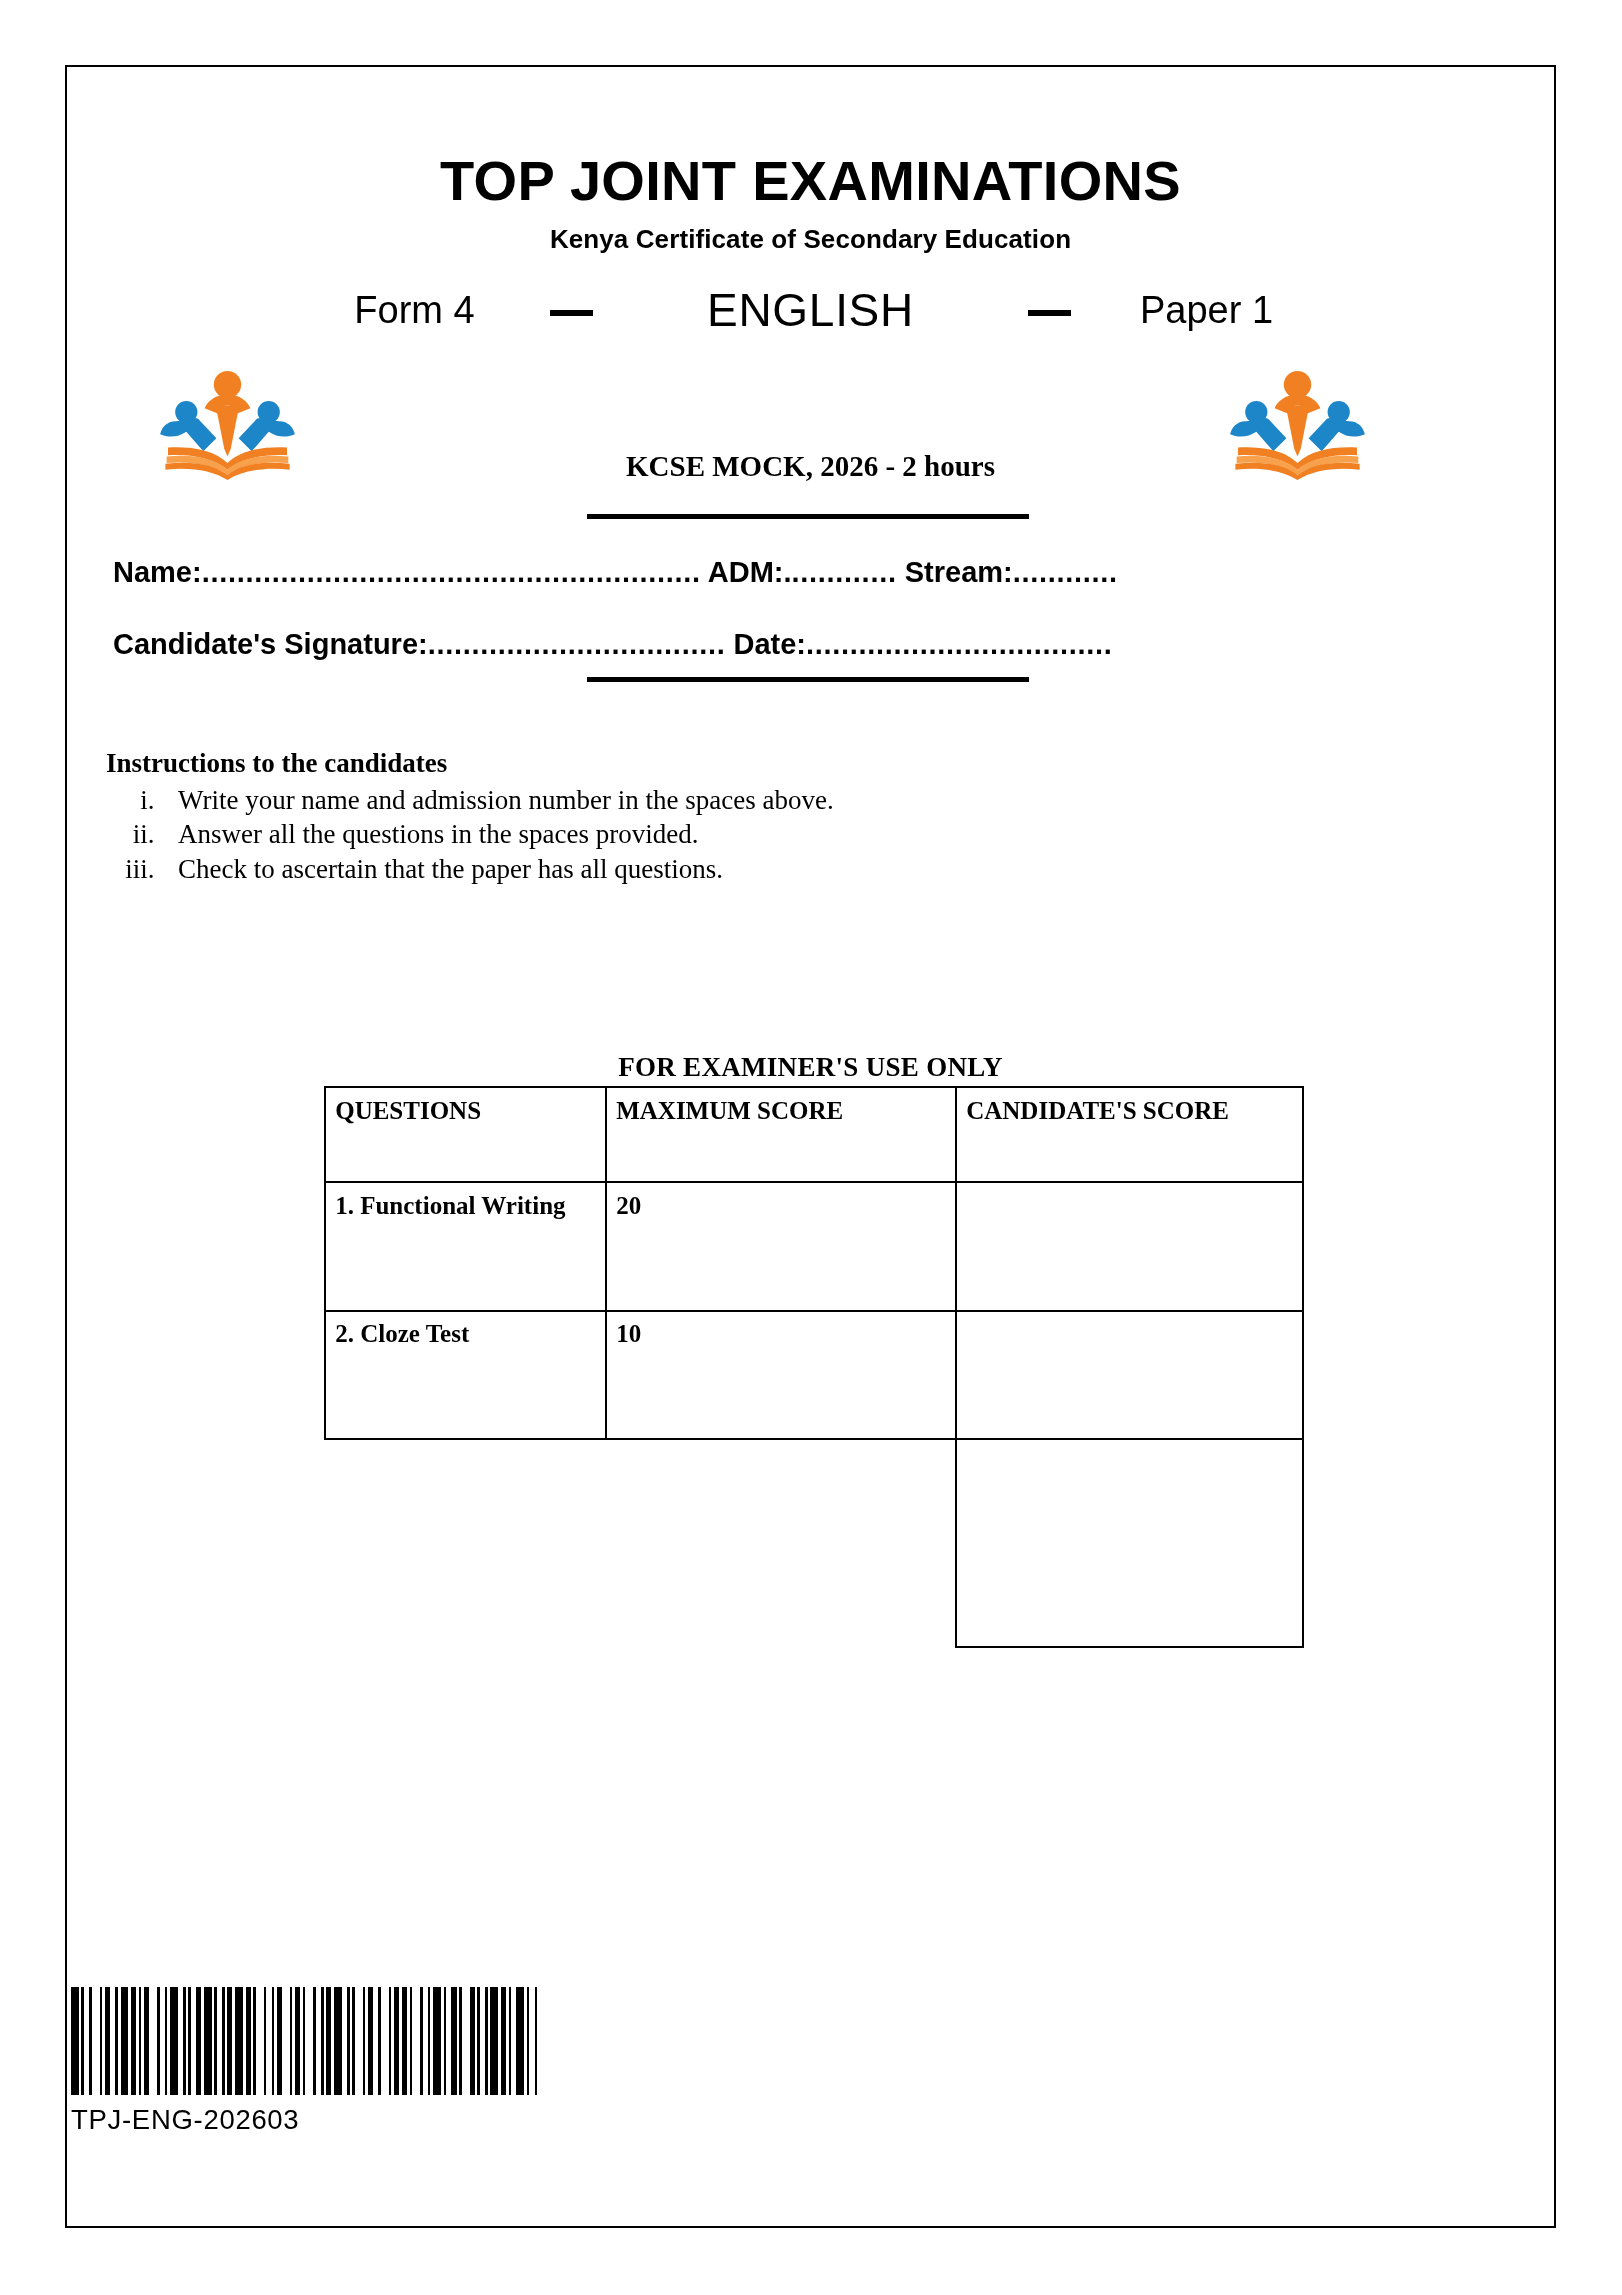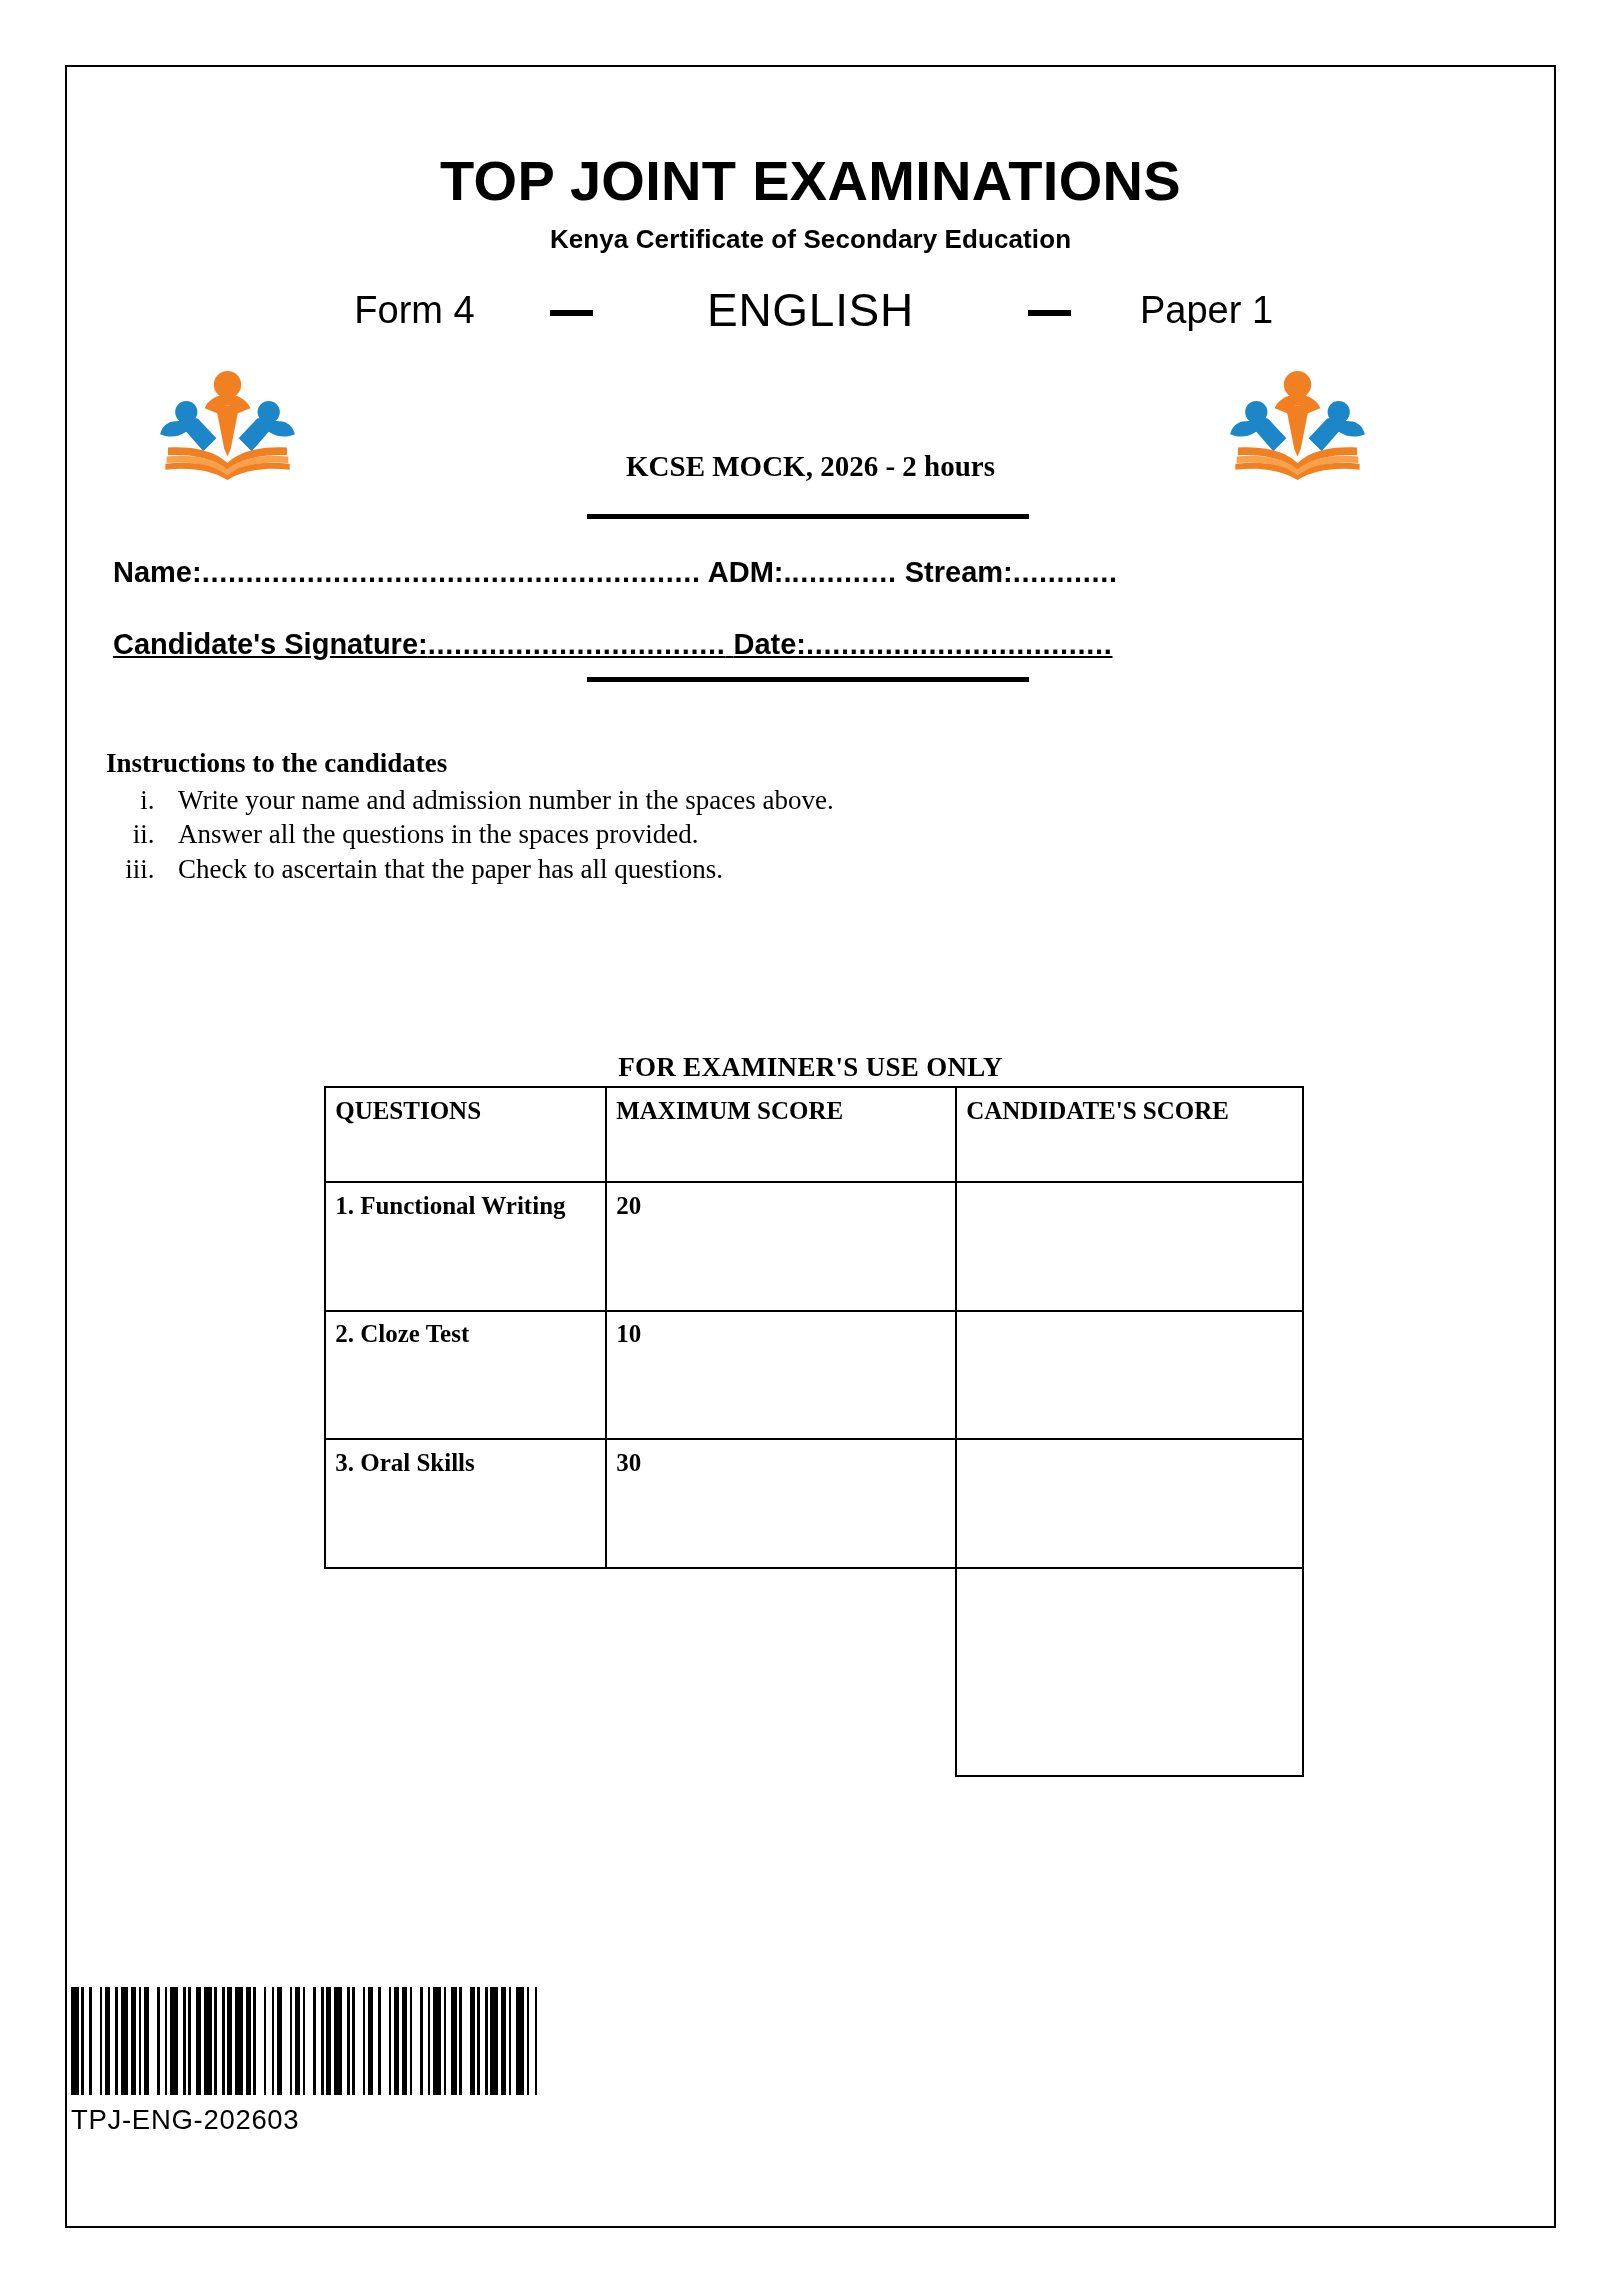--- a/index.html
+++ b/index.html
@@ -139,21 +139,21 @@
     position: absolute;
     left: 46px;
     width: 1361px;
     font-family: "Liberation Sans", "DejaVu Sans", sans-serif;
     font-weight: bold;
     font-size: 29px;
     white-space: nowrap;
     letter-spacing: 0px;
   }
   .field-name-line { top: 489px; }
-  .field-sign-line { top: 561px; text-decoration: underline; }
+  .field-sign-line { top: 561px; }
   .dots { letter-spacing: 0.7px; }
 
   
   .instructions {
     position: absolute;
     left: 39px;
     top: 681px;
     width: 1309px;
   }
   .instructions-head {
@@ -352,25 +352,20 @@
       <tr class="row-item row-item-tall">
         <td>1. Functional Writing</td>
         <td>20</td>
         <td></td>
       </tr>
       <tr class="row-item row-item-tall">
         <td>2. Cloze Test</td>
         <td>10</td>
         <td></td>
       </tr>
-      <tr class="row-item row-item-tall">
-        <td>3. Oral Skills</td>
-        <td>30</td>
-        <td></td>
-      </tr>
       <tr>
         <td class="cell-blank"></td>
         <td class="cell-blank"></td>
         <td class="cell-total"></td>
       </tr>
     </tbody>
   </table>
 
   <div class="barcode-wrap">
     <div class="barcode-bars" id="barcode-bars"><i style="width:7.9px"></i><i style="width:2.6px;background:transparent"></i><i style="width:2.6px"></i><i style="width:5.2px;background:transparent"></i><i style="width:2.6px"></i><i style="width:7.9px;background:transparent"></i><i style="width:2.6px"></i><i style="width:2.6px;background:transparent"></i><i style="width:5.2px"></i><i style="width:5.2px;background:transparent"></i><i style="width:2.6px"></i><i style="width:2.6px;background:transparent"></i><i style="width:7.9px"></i><i style="width:2.6px;background:transparent"></i><i style="width:5.2px"></i><i style="width:2.6px;background:transparent"></i><i style="width:2.6px"></i><i style="width:2.6px;background:transparent"></i><i style="width:5.2px"></i><i style="width:7.9px;background:transparent"></i><i style="width:2.6px"></i><i style="width:5.2px;background:transparent"></i><i style="width:2.6px"></i><i style="width:2.6px;background:transparent"></i><i style="width:7.9px"></i><i style="width:5.2px;background:transparent"></i><i style="width:2.6px"></i><i style="width:2.6px;background:transparent"></i><i style="width:2.6px"></i><i style="width:5.2px;background:transparent"></i><i style="width:5.2px"></i><i style="width:2.6px;background:transparent"></i><i style="width:7.9px"></i><i style="width:2.6px;background:transparent"></i><i style="width:2.6px"></i><i style="width:5.2px;background:transparent"></i><i style="width:2.6px"></i><i style="width:2.6px;background:transparent"></i><i style="width:5.2px"></i><i style="width:2.6px;background:transparent"></i><i style="width:7.9px"></i><i style="width:2.6px;background:transparent"></i><i style="width:5.2px"></i><i style="width:2.6px;background:transparent"></i><i style="width:2.6px"></i><i style="width:7.9px;background:transparent"></i><i style="width:2.6px"></i><i style="width:5.2px;background:transparent"></i><i style="width:2.6px"></i><i style="width:2.6px;background:transparent"></i><i style="width:5.2px"></i><i style="width:7.9px;background:transparent"></i><i style="width:2.6px"></i><i style="width:2.6px;background:transparent"></i><i style="width:5.2px"></i><i style="width:2.6px;background:transparent"></i><i style="width:2.6px"></i><i style="width:7.9px;background:transparent"></i><i style="width:2.6px"></i><i style="width:5.2px;background:transparent"></i><i style="width:2.6px"></i><i style="width:2.6px;background:transparent"></i><i style="width:5.2px"></i><i style="width:2.6px;background:transparent"></i><i style="width:7.9px"></i><i style="width:5.2px;background:transparent"></i><i style="width:2.6px"></i><i style="width:2.6px;background:transparent"></i><i style="width:2.6px"></i><i style="width:7.9px;background:transparent"></i><i style="width:2.6px"></i><i style="width:2.6px;background:transparent"></i><i style="width:5.2px"></i><i style="width:5.2px;background:transparent"></i><i style="width:2.6px"></i><i style="width:7.9px;background:transparent"></i><i style="width:2.6px"></i><i style="width:2.6px;background:transparent"></i><i style="width:5.2px"></i><i style="width:2.6px;background:transparent"></i><i style="width:5.2px"></i><i style="width:2.6px;background:transparent"></i><i style="width:2.6px"></i><i style="width:7.9px;background:transparent"></i><i style="width:2.6px"></i><i style="width:5.2px;background:transparent"></i><i style="width:2.6px"></i><i style="width:2.6px;background:transparent"></i><i style="width:7.9px"></i><i style="width:2.6px;background:transparent"></i><i style="width:2.6px"></i><i style="width:5.2px;background:transparent"></i><i style="width:5.2px"></i><i style="width:2.6px;background:transparent"></i><i style="width:2.6px"></i><i style="width:7.9px;background:transparent"></i><i style="width:5.2px"></i><i style="width:2.6px;background:transparent"></i><i style="width:2.6px"></i><i style="width:5.2px;background:transparent"></i><i style="width:2.6px"></i><i style="width:2.6px;background:transparent"></i><i style="width:7.9px"></i><i style="width:2.6px;background:transparent"></i><i style="width:5.2px"></i><i style="width:2.6px;background:transparent"></i><i style="width:2.6px"></i><i style="width:5.2px;background:transparent"></i><i style="width:7.9px"></i><i style="width:2.6px;background:transparent"></i><i style="width:2.6px"></i><i style="width:5.2px;background:transparent"></i><i style="width:2.6px"></i><i style="width:7.9px;background:transparent"></i></div>

